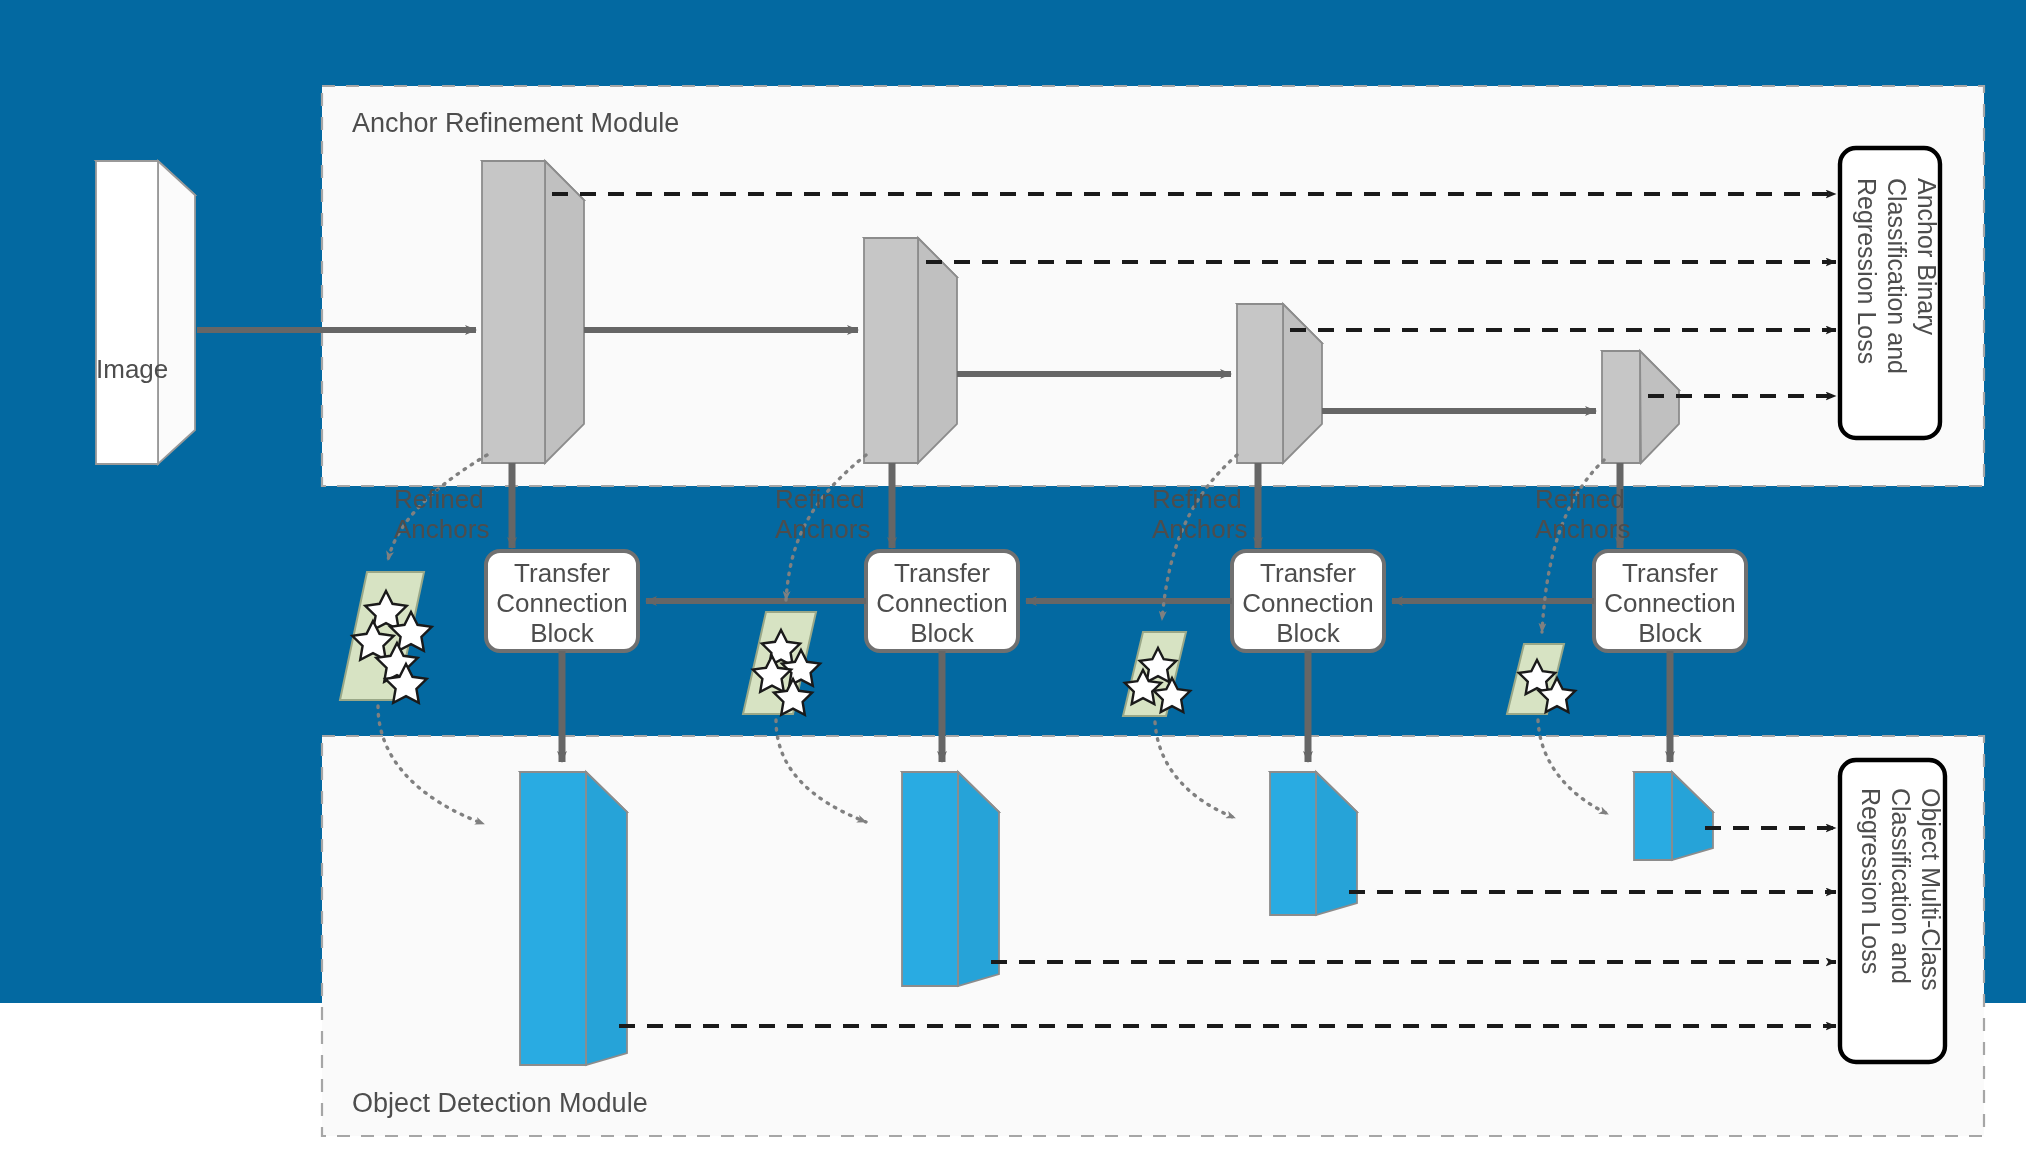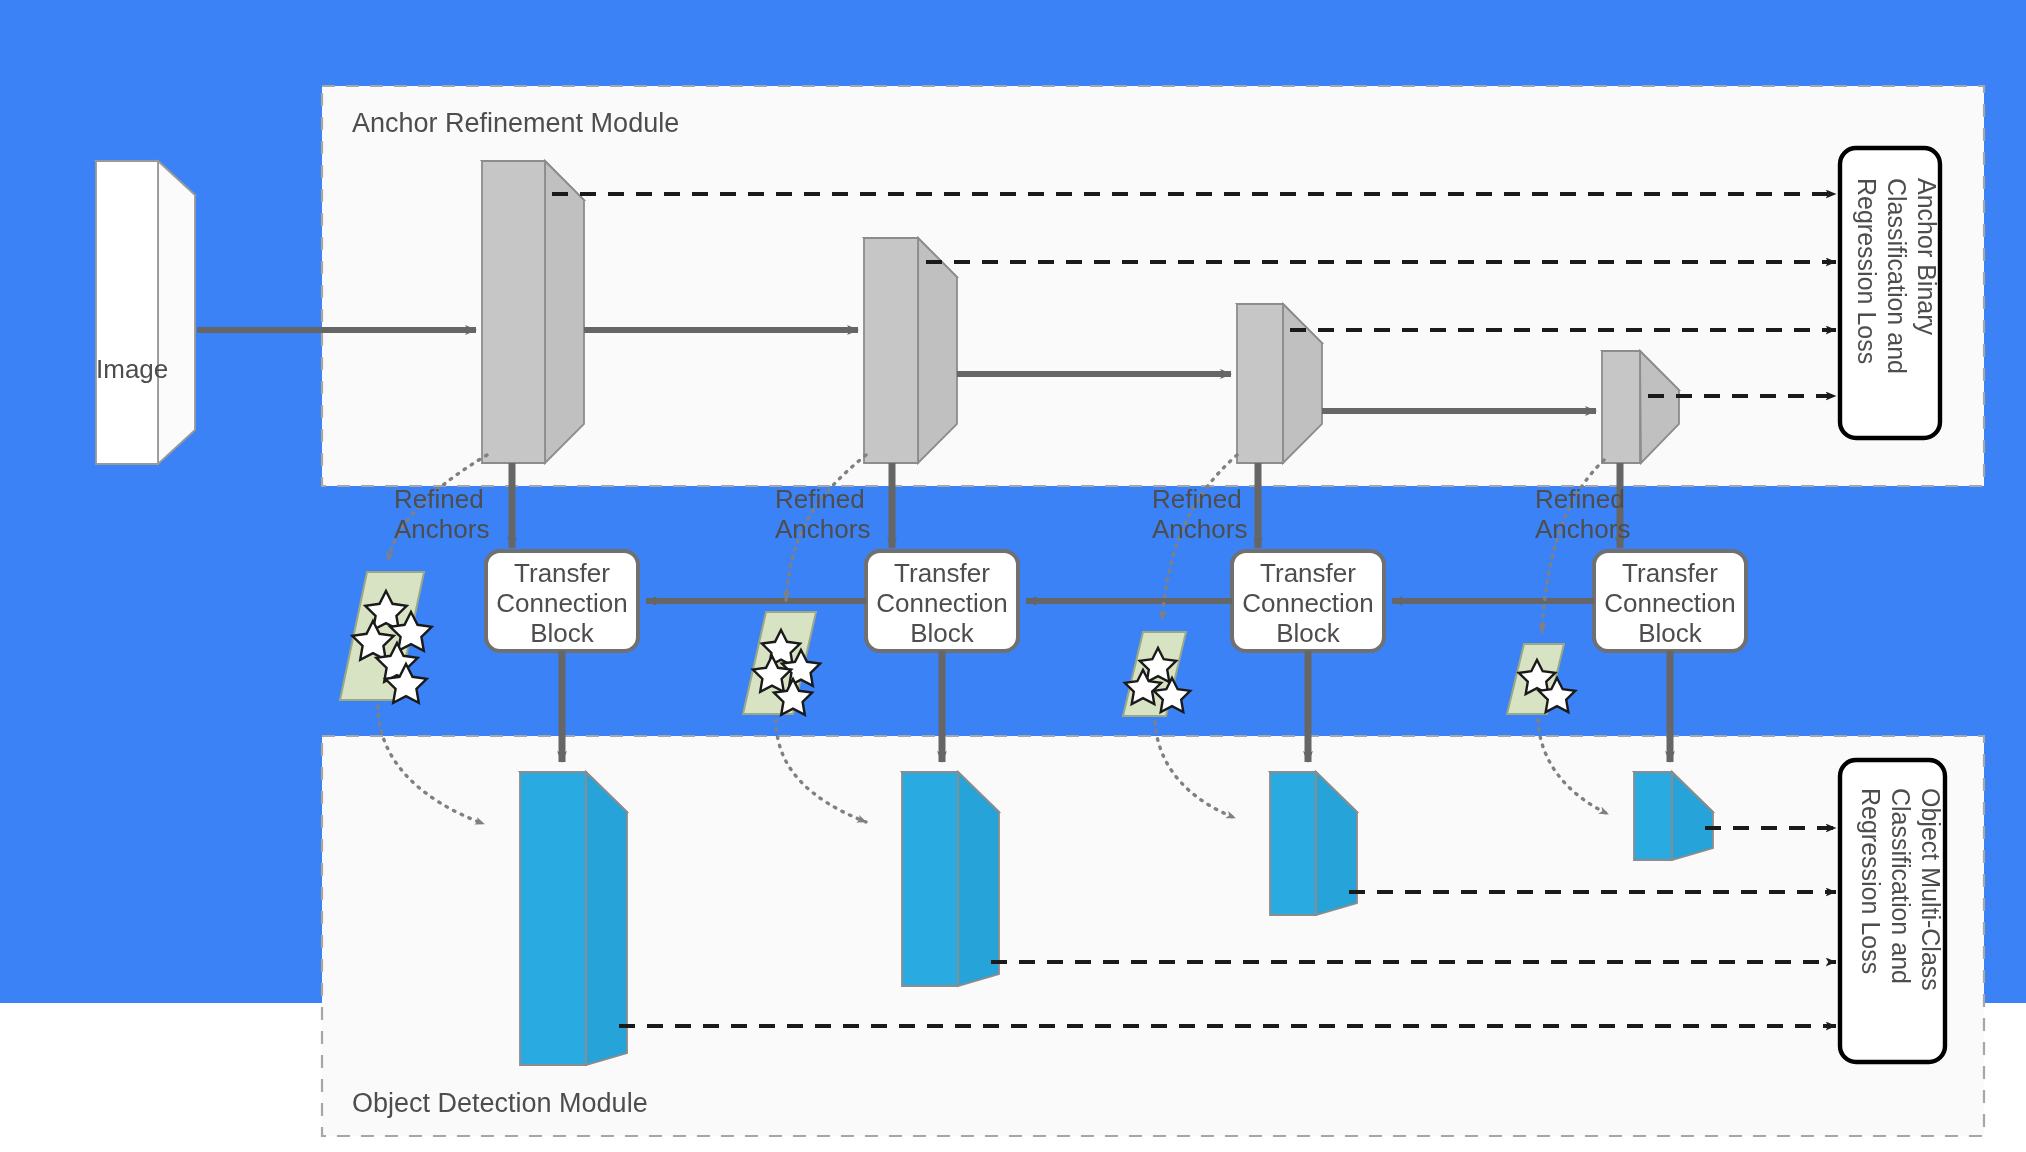--- a/index.html
+++ b/index.html
@@ -1,17 +1,17 @@
 <!DOCTYPE html>
 <html><head>
 <meta charset="utf-8">
 <style>
   html,body{margin:0;padding:0;background:#ffffff;}
   body{width:2026px;height:1152px;overflow:hidden;font-family:"Liberation Sans",sans-serif;}
-  #stage{position:relative;width:2026px;height:1003px;background:#3b82f6;}
+  #stage{position:relative;width:2026px;height:1003px;background:#0369a1;}
   svg#diagram{position:absolute;left:0;top:0;width:2026px;height:1152px;}
   .lbl{font-family:"Liberation Sans",sans-serif;fill:#4d4d4d;}
   .module-title{font-size:27px;}
   .tcb-text{font-size:26px;}
   .ra-text{font-size:26px;}
   .img-text{font-size:26px;}
   .loss-text{font-size:25px;fill:#4d4d4d;}
 </style>
 </head>
 <body>

